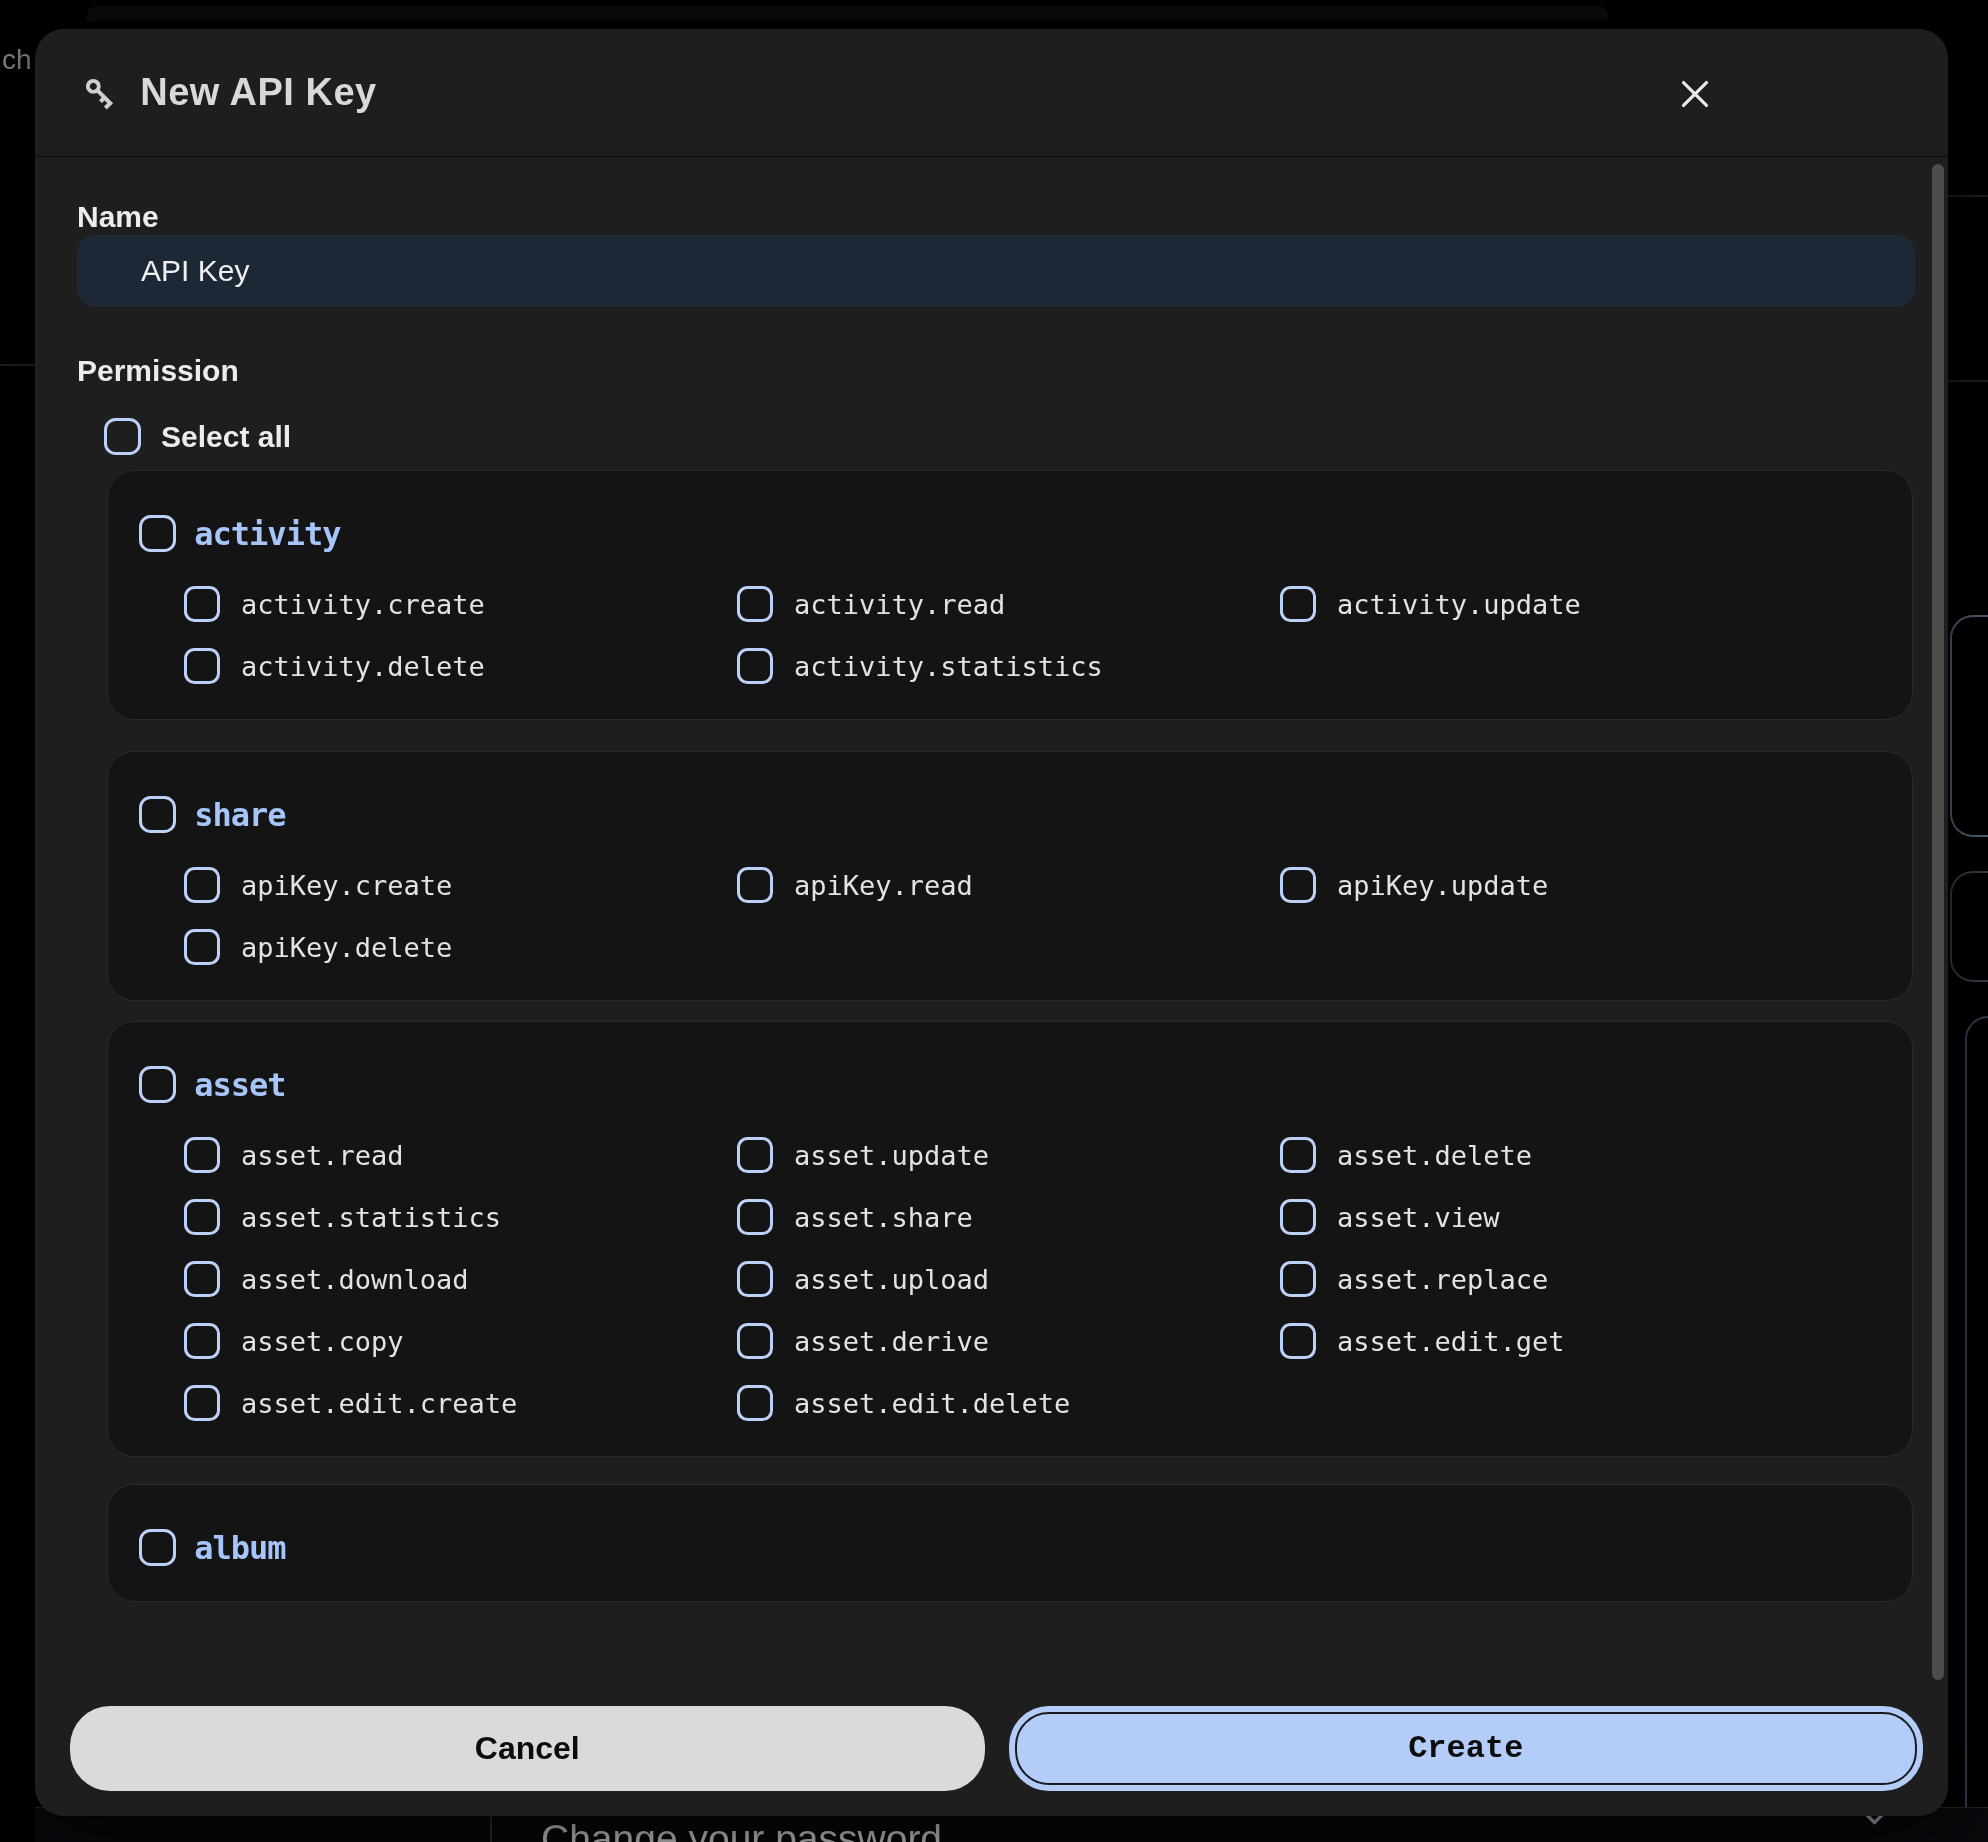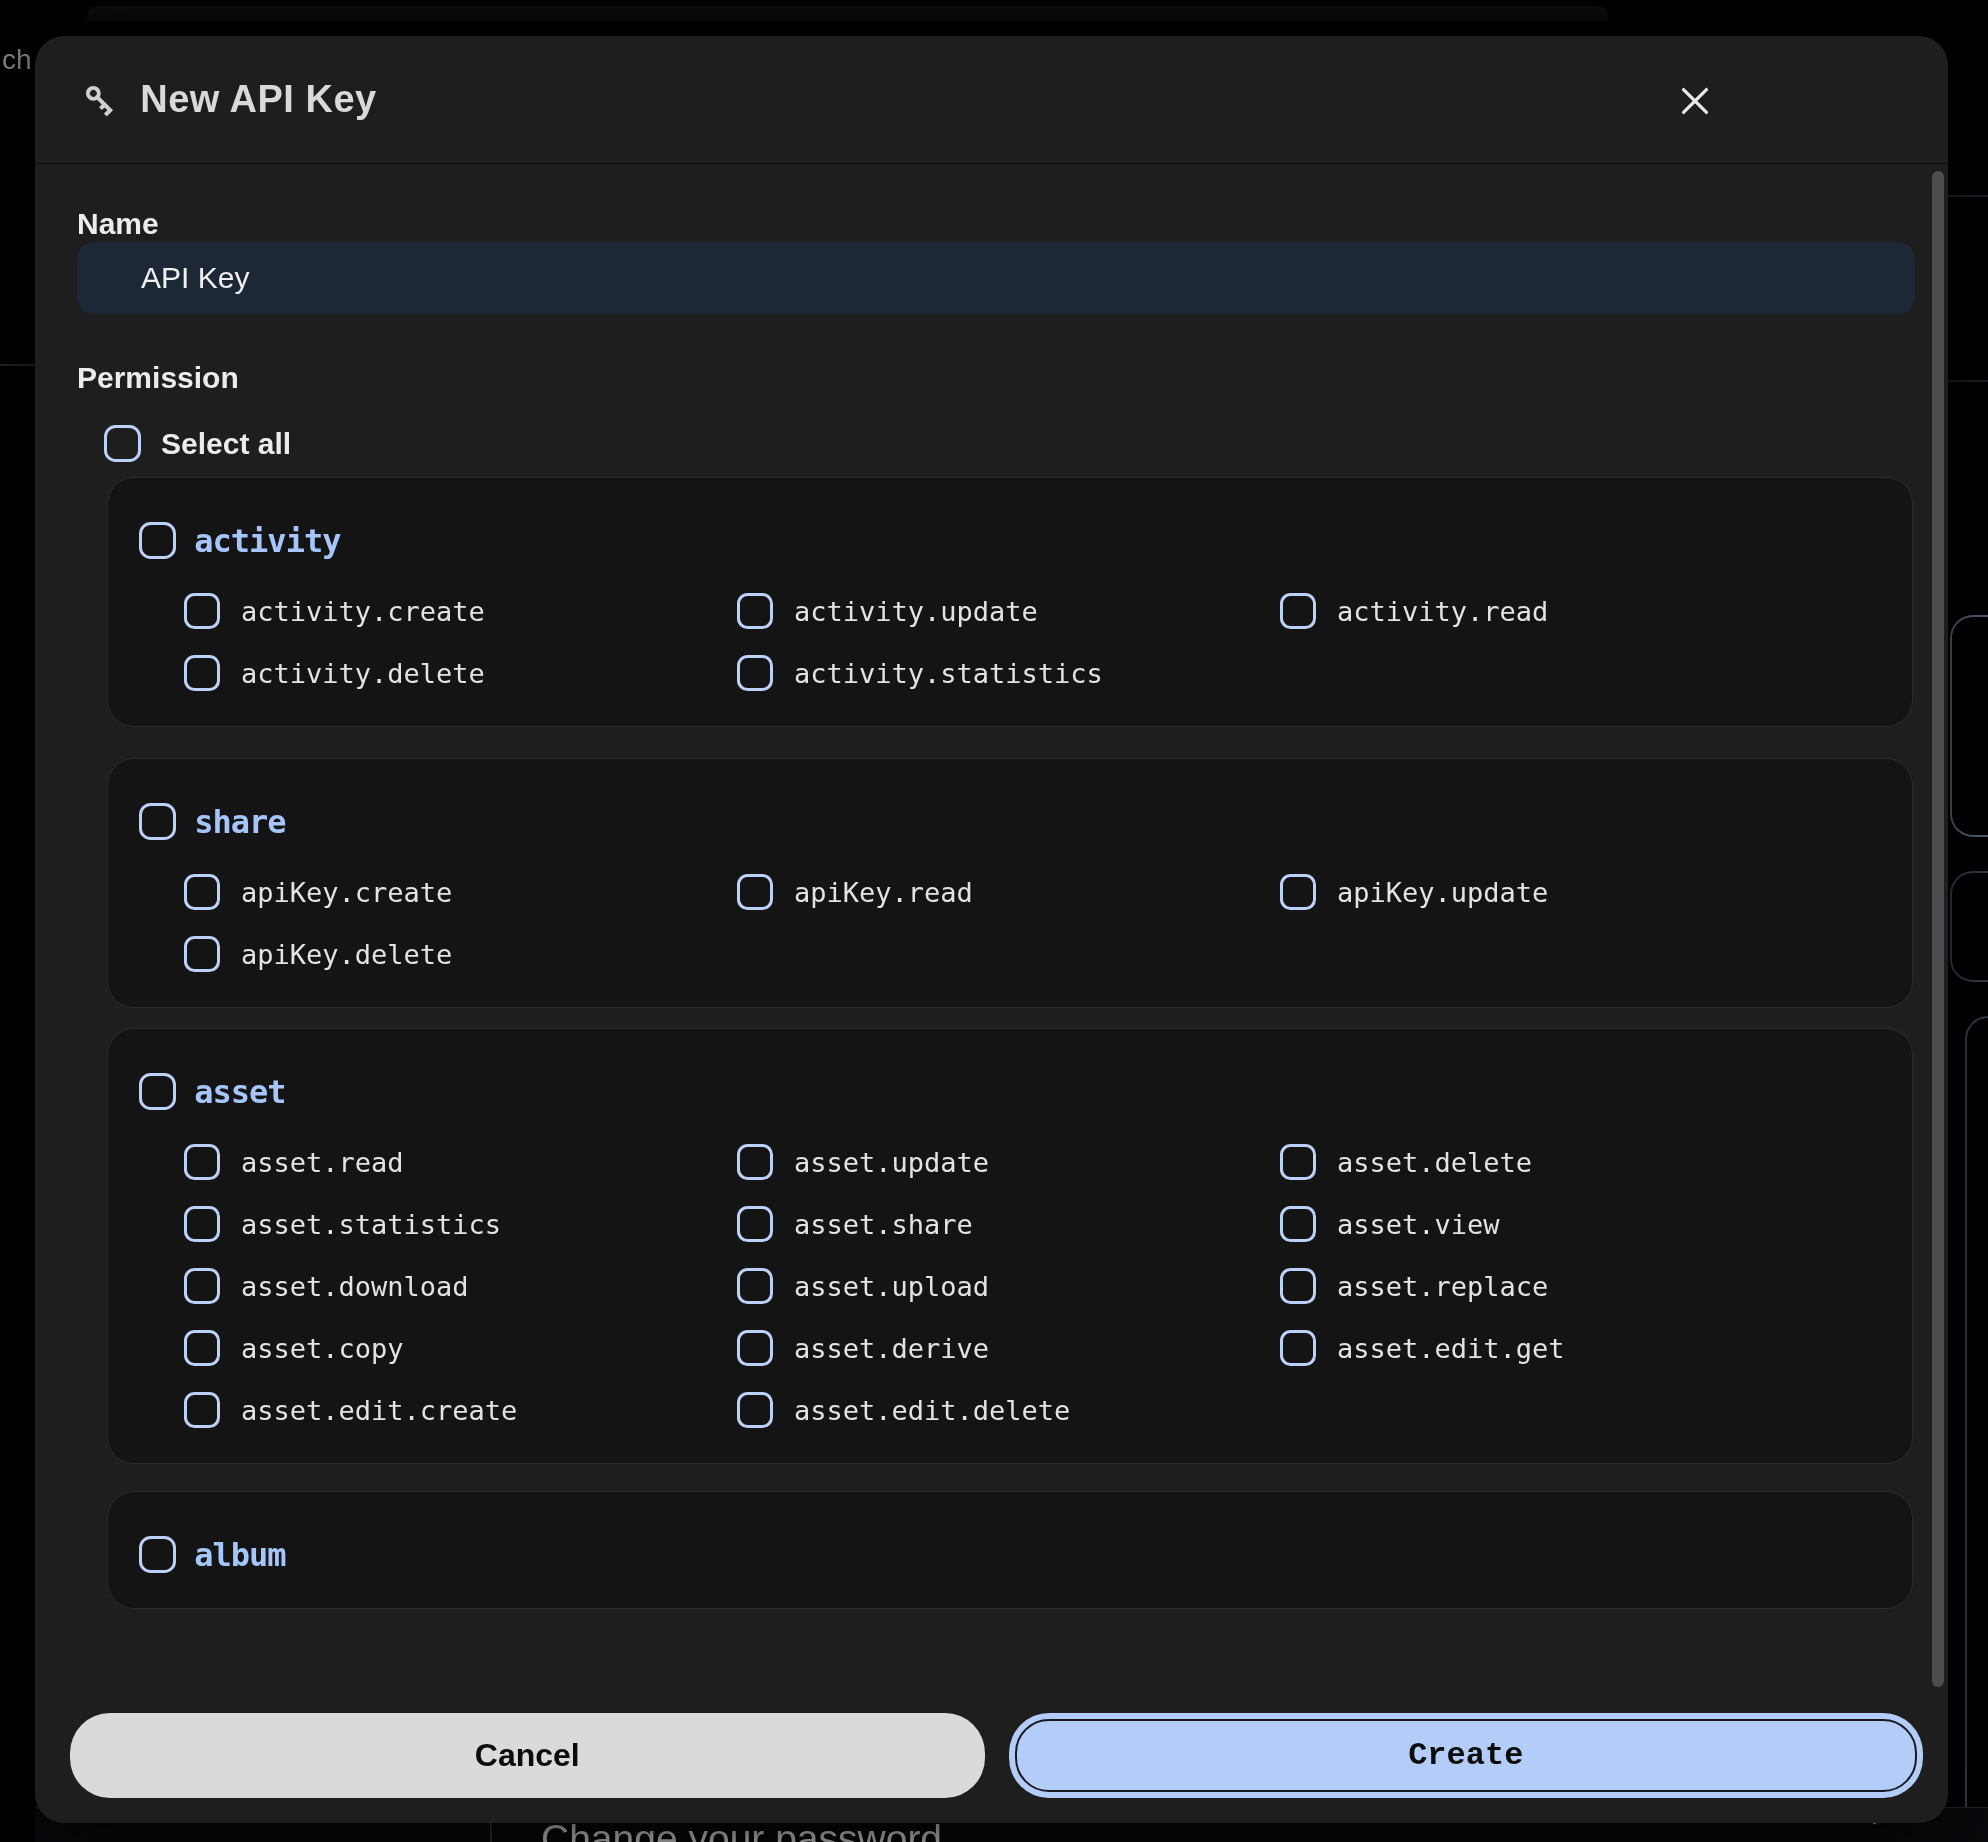--- a/index.html
+++ b/index.html
@@ -23,21 +23,21 @@
   .bg-card{border:2.9px solid #3a424d;border-radius:23px;width:106px;}
   .bg-card1{left:1950px;top:615px;height:222px;border-color:#5a6a7e;}
   .bg-card2{left:1950px;top:871px;height:111px;}
   .bg-card3{left:1965px;top:1016px;height:908px;}
   .bg-bottom{left:35px;top:1807px;width:1954px;height:35px;background:#07090c;border-top:1.9px solid #22262c;}
   .bg-vline{left:490px;top:1809px;width:1.9px;height:33px;background:#2f2f2f;}
   .bg-bottomtext{left:541px;top:1817px;font-size:39px;color:#cfcfcf;white-space:nowrap;}
   .bg-chevron{left:1860px;top:1809px;color:#aeb4bc;}
 
   
-  #modal{left:35px;top:36px;width:1913px;height:1787px;background:var(--modal);
+  #modal{left:35px;top:29px;width:1913px;height:1787px;background:var(--modal);
     border-radius:29px;box-shadow:0 11.6px 87px rgba(0,0,0,.85);overflow:hidden;}
   #modal-header{position:relative;height:128px;border-bottom:1.9px solid #0d0d0d;
     display:flex;align-items:center;padding-left:44px;}
   .key-icon{width:42px;height:42px;color:#cfcfcf;flex:none;}
   #modal-title{margin-left:19.3px;font-size:38px;font-weight:bold;color:var(--title);letter-spacing:0.5px;}
   #close-btn{position:absolute;right:232px;top:44px;width:42px;height:42px;background:none;border:none;
     color:#e8e8e8;cursor:pointer;padding:0;}
 
   
   #modal-body{position:relative;height:1527px;overflow:hidden;padding:0 0 0 42px;}
@@ -138,25 +138,25 @@
             <span class="cb"></span>
             <span class="gname">activity</span>
           </div>
           <div class="perm-grid">
             <div class="perm-item">
               <span class="cb"></span>
               <span class="pname">activity.create</span>
             </div>
             <div class="perm-item">
               <span class="cb"></span>
+              <span class="pname">activity.read</span>
+            </div>
+            <div class="perm-item">
+              <span class="cb"></span>
               <span class="pname">activity.update</span>
-            </div>
-            <div class="perm-item">
-              <span class="cb"></span>
-              <span class="pname">activity.read</span>
             </div>
             <div class="perm-item">
               <span class="cb"></span>
               <span class="pname">activity.delete</span>
             </div>
             <div class="perm-item">
               <span class="cb"></span>
               <span class="pname">activity.statistics</span>
             </div>
           </div>

